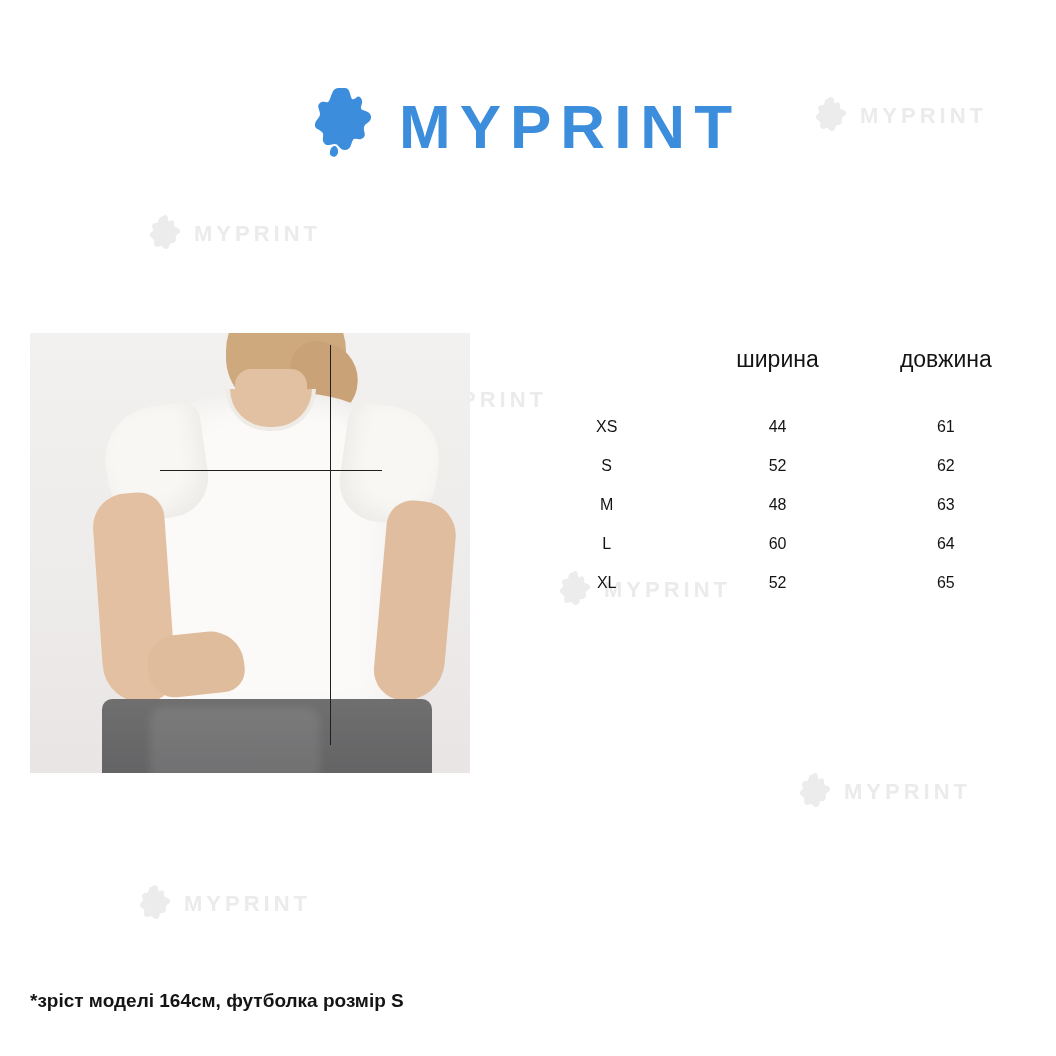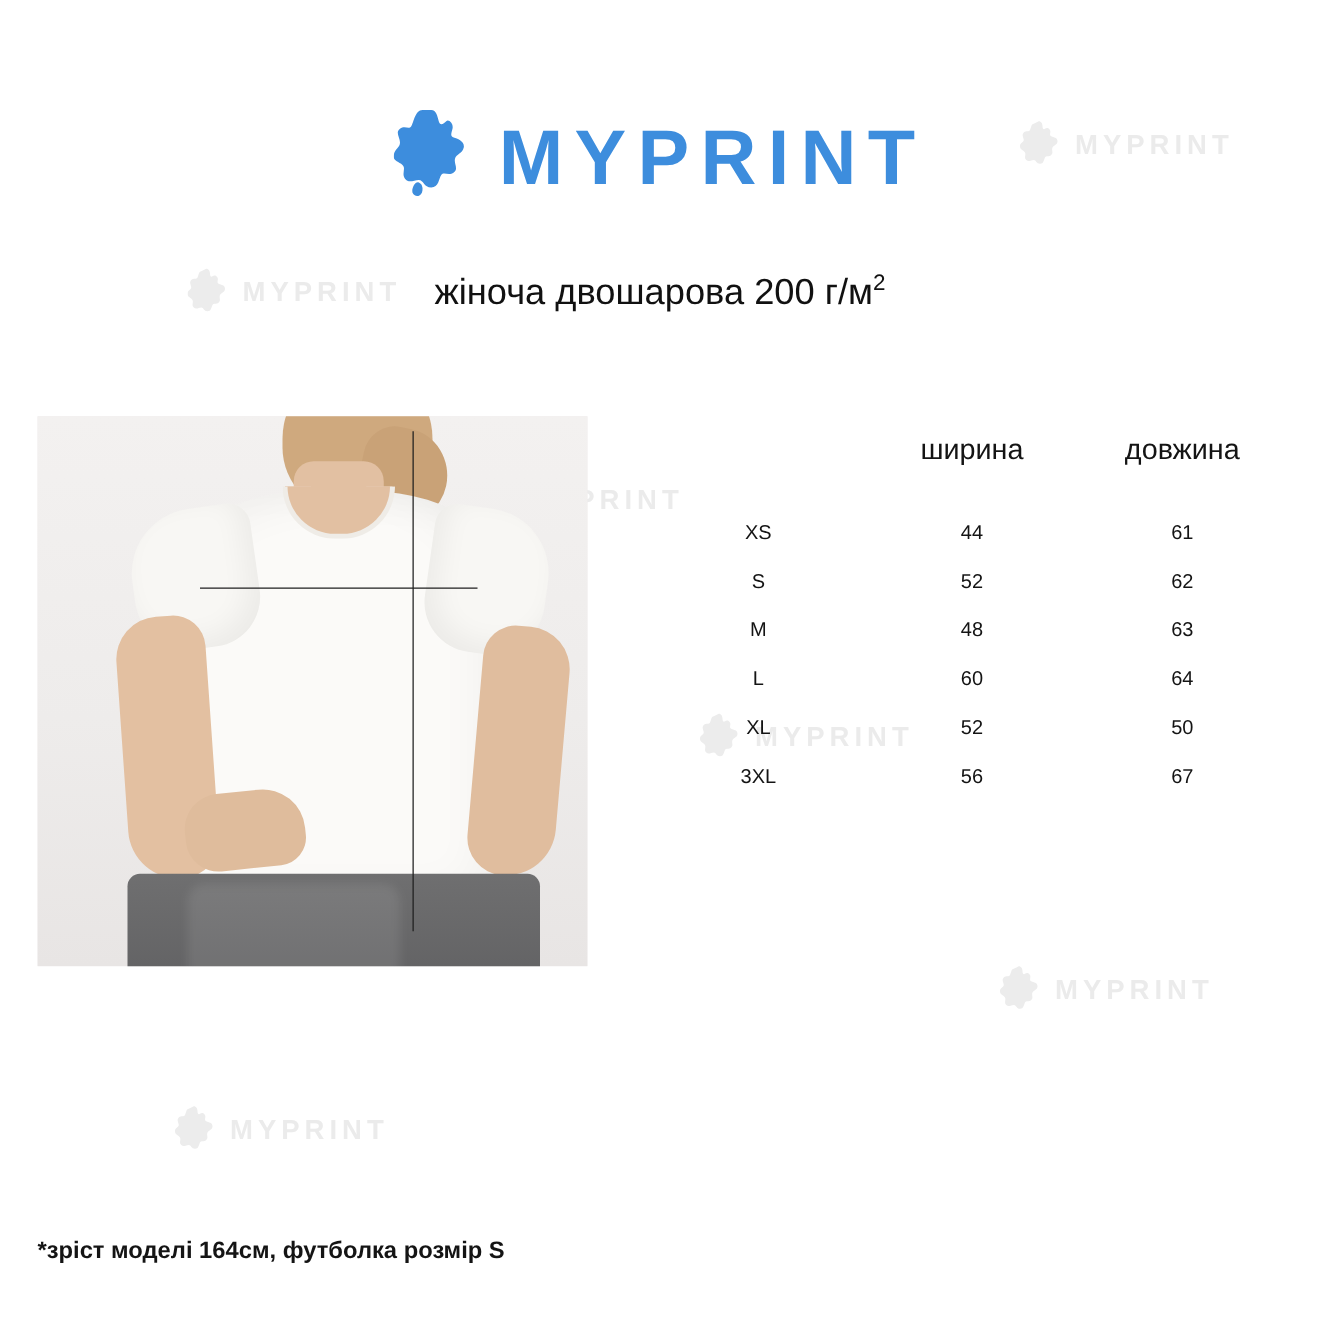--- a/index.html
+++ b/index.html
@@ -309,23 +309,20 @@
   <span class="logo-blob">
     <svg viewBox="0 0 66 82">
       <path fill="#3d8ddd" d="M30 2c4 0 5 5 6 9s4 2 6 0 6 2 5 6-2 6 1 7 9 3 8 8-6 5-7 9 3 8-1 11-8-1-10 2-2 10-8 10-6-6-10-6-8 3-11-1 1-8-2-11-8-3-7-8 5-6 5-10-4-8 0-11 7 1 9-2 3-13 9-13z"></path>
       <path fill="#3d8ddd" d="M20 60c3 1 4 6 2 9s-6 2-7-1 2-9 5-8z"></path>
     </svg>
   </span>
   <span class="brand">MYPRINT</span>
 </div>
 
 <div class="title-block">
-  <div class="title-line">
-    <span>жіноча двошарова 200 г/м</span><sup>2</sup>
-  </div>
 </div>
 
 <div class="photo">
   <div class="wall"></div>
   <div class="hair"></div>
   <div class="hair2"></div>
   <div class="neck"></div>
   <div class="shirt"></div>
   <div class="collar"></div>
   <div class="sleeve-l"></div>
@@ -365,24 +362,19 @@
         <td>63</td>
       </tr>
       <tr>
         <td>L</td>
         <td>60</td>
         <td>64</td>
       </tr>
       <tr>
         <td>XL</td>
         <td>52</td>
-        <td>50</td>
-      </tr>
-      <tr>
-        <td>3XL</td>
-        <td>56</td>
-        <td>67</td>
+        <td>65</td>
       </tr>
     </tbody>
   </table>
 </div>
 
 <div class="footnote">*зріст моделі 164см, футболка розмір S</div>
 
 </body></html>

